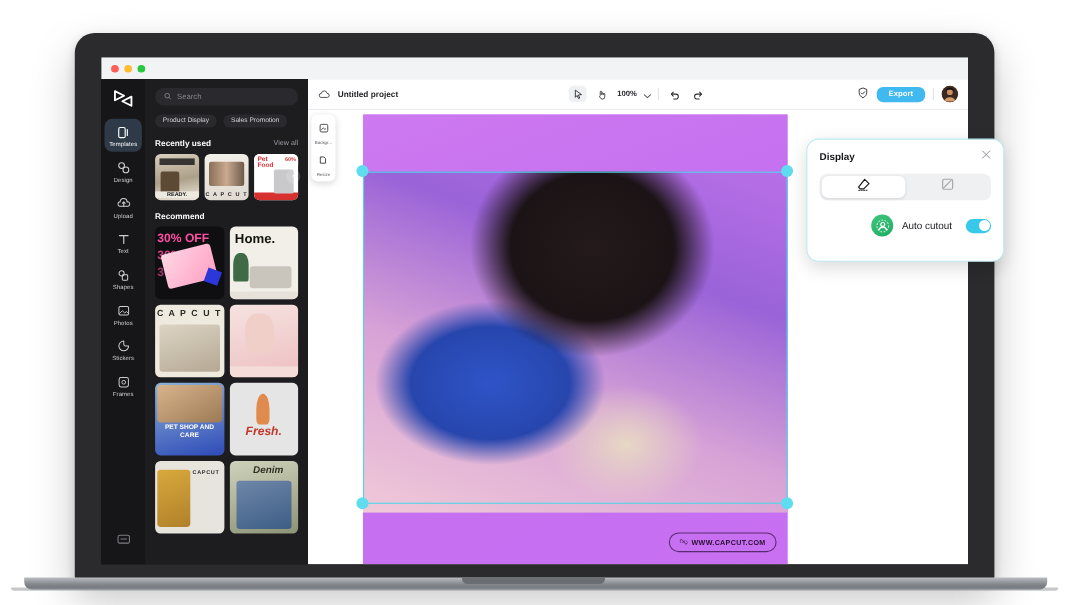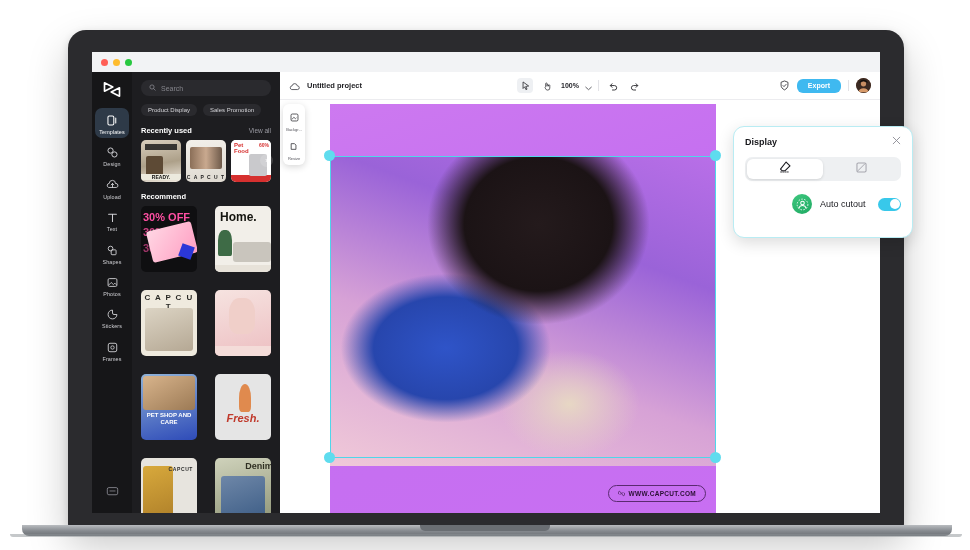--- a/index.html
+++ b/index.html
@@ -80,21 +80,21 @@
   .chips { display:flex; gap:6px; margin-top:8px; }
   .chip {
     background:#2a2a2e; color:#d4d4d8; font-size:6px;
     padding:3px 7px; border-radius:8px; white-space:nowrap;
   }
   .sec-head { display:flex; align-items:center; justify-content:space-between; margin:10px 0 5px; }
   .sec-title { color:#fff; font-size:7.5px; font-weight:bold; }
   .sec-link { color:#9a9aa2; font-size:6.5px; }
   .row3 { display:flex; gap:5px; position:relative; }
   .th3 { width:42px; height:42px; border-radius:5px; overflow:hidden; position:relative; }
-  .grid2 { display:grid; grid-template-columns:1fr 1fr; gap:18px; }
+  .grid2 { display:grid; grid-template-columns:1fr 1fr; gap:5px; }
   .th2 { width:100%; height:66px; border-radius:5px; overflow:hidden; position:relative; }
   .arrow-next {
     position:absolute; right:-2px; top:14px; width:13px; height:13px; border-radius:50%;
     background:rgba(255,255,255,.16); color:#fff; font-size:7px;
     display:flex; align-items:center; justify-content:center;
   }
   .tlabel { position:absolute; left:0; right:0; bottom:2px; text-align:center; font-size:5px; font-weight:bold; }
 
   
   .editor { flex:1; background:#ffffff; position:relative; display:flex; flex-direction:column; }
@@ -386,21 +386,21 @@
             <div style="position:absolute;left:24px;top:10px;width:12px;height:28px;background:#e08a4e;border-radius:50% 50% 20% 20%;"></div>
             <div style="position:absolute;left:0;top:38px;width:100%;text-align:center;color:#c0392b;font-size:11px;font-style:italic;font-weight:bold;">Fresh.</div>
           </div>
 
           <div class="th2" style="background:#e7e4de;">
             <div style="position:absolute;left:2px;top:8px;width:30px;height:52px;background:linear-gradient(160deg,#d8a93c,#b0812a);border-radius:3px;"></div>
             <div style="position:absolute;right:4px;top:8px;color:#2b2b2b;font-size:5px;font-weight:bold;letter-spacing:.6px;">CAPCUT</div>
           </div>
 
           <div class="th2" style="background:linear-gradient(165deg,#cfd2bb,#8e9476);">
-            <div style="position:absolute;left:16px;top:3px;width:100%;text-align:center;color:#2f2f22;font-size:9px;font-weight:bold;">Denim</div>
+            <div style="position:absolute;left:4px;top:3px;width:100%;text-align:center;color:#2f2f22;font-size:9px;font-style:italic;font-weight:bold;">Denim</div>
             <div style="position:absolute;left:6px;top:18px;right:6px;bottom:4px;background:linear-gradient(160deg,#6e87a8,#3d5d86);border-radius:3px;"></div>
           </div>
         </div>
       </div>
 
       <div class="editor">
 
         <div class="toolbar">
           <span>
             <svg width="11" height="9" viewBox="0 0 18 14">

